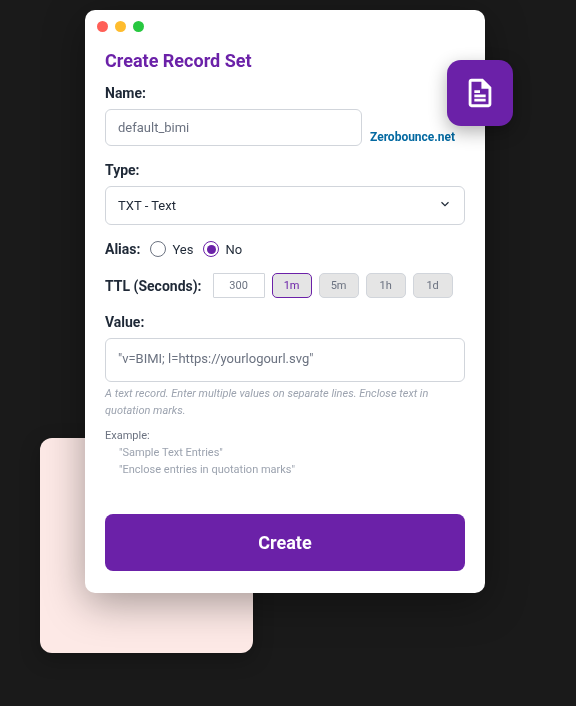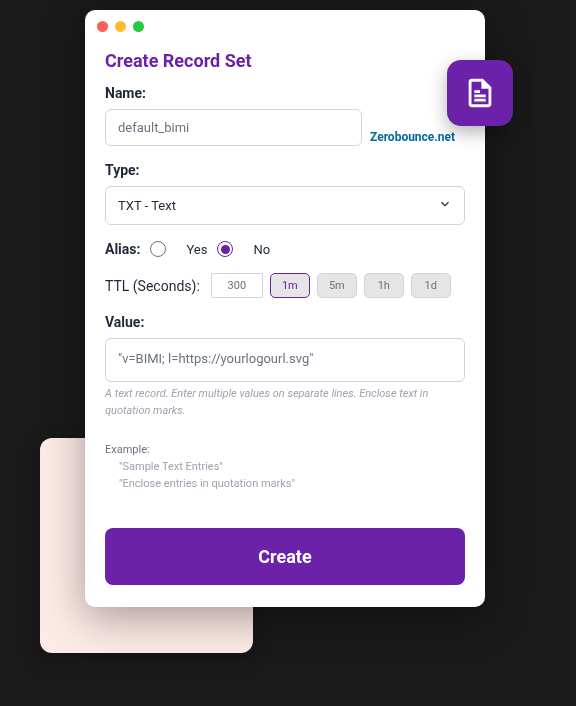--- a/index.html
+++ b/index.html
@@ -16,32 +16,32 @@
   label.field-label { display: block; font-weight: 700; font-size: 14px; color: #1f2937; margin-bottom: 8px; }
   .row { margin-bottom: 16px; }
   .name-row { display: flex; align-items: flex-end; gap: 8px; }
   .input { width: 100%; border: 1px solid #d1d5db; border-radius: 6px; padding: 10px 12px; font-size: 13px; color: #6b7280; background: #fff; }
   .name-input { width: 257px; }
   .suffix { font-size: 12px; font-weight: 700; color: #0369a1; padding-bottom: 2px; margin-top: 21px; }
   .select { width: 100%; border: 1px solid #d1d5db; border-radius: 6px; padding: 10px 12px; font-size: 13px; color: #1f2937; display: flex; justify-content: space-between; align-items: center; cursor: pointer; }
   .chevron svg { width: 14px; height: 14px; stroke: #1f2937; }
   .alias-row { display: flex; align-items: center; gap: 10px; }
   .alias-label { font-weight: 700; font-size: 14px; color: #1f2937; }
-  .radio { display: flex; align-items: center; gap: 20px; cursor: pointer; font-size: 13px; color: #1f2937; }
+  .radio { display: flex; align-items: center; gap: 6px; cursor: pointer; font-size: 13px; color: #1f2937; }
   .radio-circle { width: 16px; height: 16px; border: 1.5px solid #6b7280; border-radius: 50%; display: flex; align-items: center; justify-content: center; }
   .radio-circle.checked { border-color: #6b21a8; }
   .radio-circle.checked::after { content:""; width: 9px; height: 9px; background: #6b21a8; border-radius: 50%; }
   .ttl-row { display: flex; align-items: center; gap: 7px; flex-wrap: wrap; }
-  .ttl-label { font-weight: 400; font-size: 14px; color: #1f2937; margin-right: 4px; }
+  .ttl-label { font-weight: 700; font-size: 14px; color: #1f2937; margin-right: 4px; }
   .ttl-input { width: 52px; text-align: center; border: 1px solid #d1d5db; border-radius: 1px; padding: 5px 4px; font-size: 11px; color: #6b7280; }
   .ttl-btn { width: 40px; border: 1px solid #d1d5db; border-radius: 5px; padding: 5px 0; font-size: 11px; color: #6b7280; background: #e5e5e5; text-align: center; cursor: pointer; }
   .ttl-btn.active { border-color: #6b21a8; color: #6b21a8; }
   .value-input { width: 100%; border: 1px solid #d1d5db; border-radius: 6px; padding: 12px 12px; font-size: 13px; color: #6b7280; background: #fff; min-height: 44px; }
   .help { font-size: 11px; color: #9ca3af; margin-top: 4px; line-height: 1.5; font-style: italic; }
-  .example-label { font-size: 11px; color: #6b7280; margin-top: 24px; }
+  .example-label { font-size: 11px; color: #6b7280; margin-top: 10px; }
   .example-line { font-size: 11px; color: #9ca3af; margin-left: 14px; margin-top: 4px; }
   .create-btn { width: 100%; background: #6b21a8; color: #fff; border: none; border-radius: 8px; padding: 18px; font-size: 18px; font-weight: 700; margin-top: 22px; cursor: pointer; }
   .doc-badge { position: absolute; right: -28px; top: 50px; width: 66px; height: 66px; background: #6b21a8; border-radius: 14px; display: flex; align-items: center; justify-content: center; box-shadow: 0 6px 18px rgba(0,0,0,0.3); }
   .doc-badge svg { width: 34px; height: 34px; fill: #fff; }
 </style>
 </head>
 <body>
 
 <div class="backdrop"></div>
 

